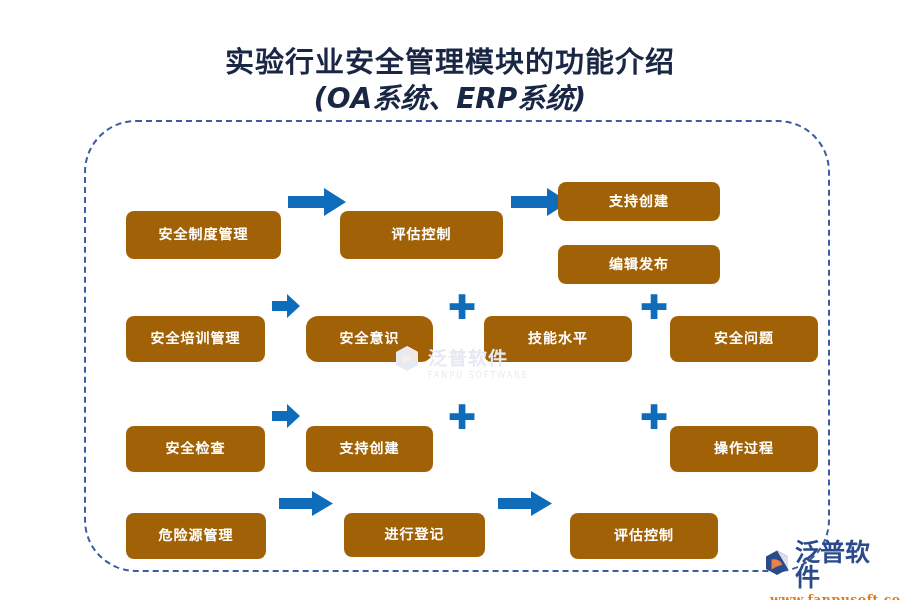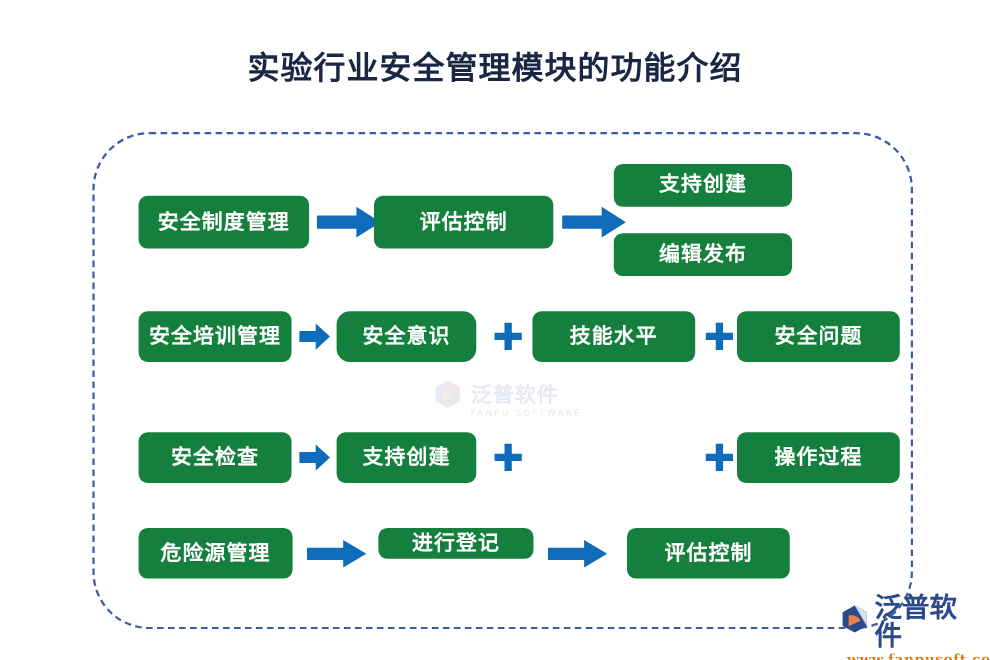--- a/index.html
+++ b/index.html
@@ -55,33 +55,34 @@
     width: 746px;
     height: 452px;
     border: 2px dashed #3a5ca0;
     border-radius: 52px;
     box-sizing: border-box;
   }
 
   
   .node {
     position: absolute;
-    background: #15803d;
+    background: #a16207;
     border-radius: 8px;
     color: #ffffff;
     font-family: "DejaVu Serif", "Liberation Serif", serif;
     font-weight: bold;
-    font-size: 19px;
+    font-size: 14px;
     display: flex;
     align-items: center;
     justify-content: center;
     letter-spacing: 1px;
     box-sizing: border-box;
     text-align: center;
     line-height: 1.1;
+    margin-top: 33px;
   }
 
   
   .arrow {
     position: absolute;
   }
   .arrow svg { display: block; }
 
   
   .plus {
@@ -159,20 +160,21 @@
     margin-left: 8px;
   }
 </style>
 </head>
 <body>
 
 <div id="canvas">
 
   <div id="title-block">
     <span class="title-line1">实验行业安全管理模块的功能介绍</span>
+    <span class="title-line2">(OA系统、ERP系统)</span>
   </div>
 
   <div id="dashed-frame"></div>
 
   <div class="node" style="left:126px; top:178px; width:155px; height:48px;">安全制度管理</div>
 
   <div class="arrow" style="left:288px; top:188px;">
     <svg width="58" height="28" viewBox="0 0 58 28" aria-hidden="true">
       <polygon points="0,8 36,8 36,0 58,14 36,28 36,20 0,20" fill="#0e6cba"></polygon>
     </svg>
@@ -226,21 +228,21 @@
   <div class="node" style="left:126px; top:480px; width:140px; height:46px;">危险源管理</div>
 
   <div class="node" style="left:670px; top:393px; width:148px; height:46px;">操作过程</div>
 
   <div class="arrow" style="left:279px; top:491px;">
     <svg width="54" height="25" viewBox="0 0 54 25" aria-hidden="true">
       <polygon points="0,7 33,7 33,0 54,12.5 33,25 33,18 0,18" fill="#0e6cba"></polygon>
     </svg>
   </div>
 
-  <div class="node" style="left:344px; top:480px; width:141px; height:28px;">进行登记</div>
+  <div class="node" style="left:344px; top:480px; width:141px; height:44px;">进行登记</div>
 
   <div class="arrow" style="left:498px; top:491px;">
     <svg width="54" height="25" viewBox="0 0 54 25" aria-hidden="true">
       <polygon points="0,7 33,7 33,0 54,12.5 33,25 33,18 0,18" fill="#0e6cba"></polygon>
     </svg>
   </div>
 
   <div class="node" style="left:570px; top:480px; width:148px; height:46px;">评估控制</div>
 
   <div id="watermark">

